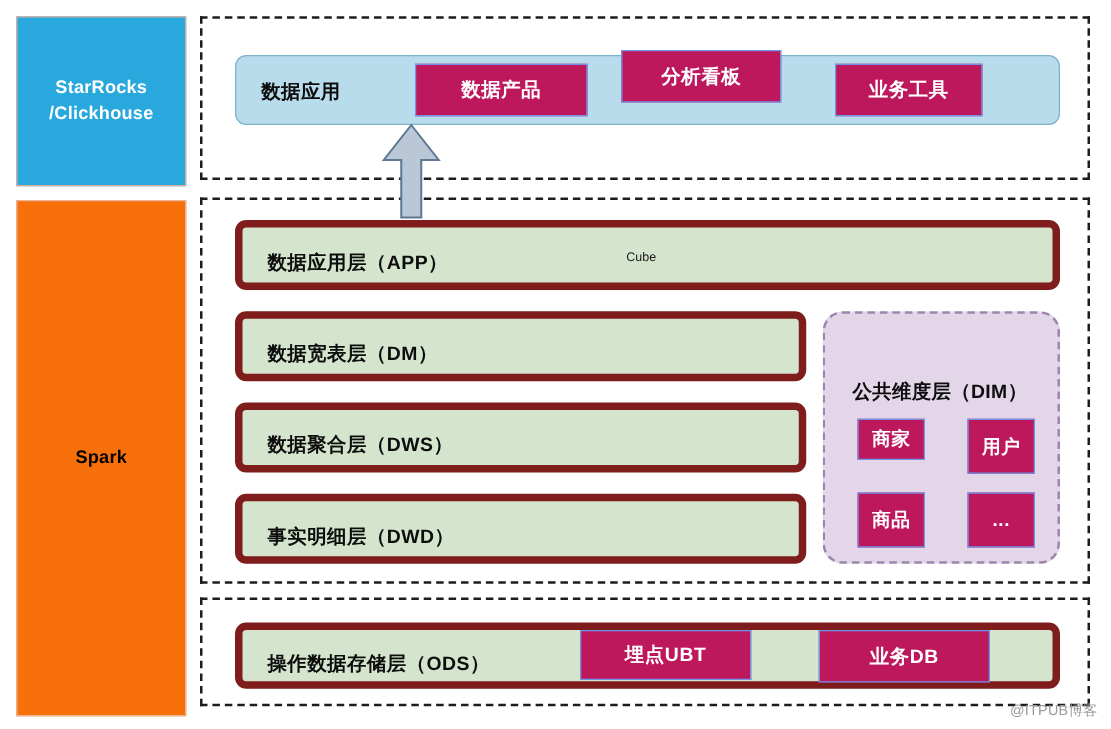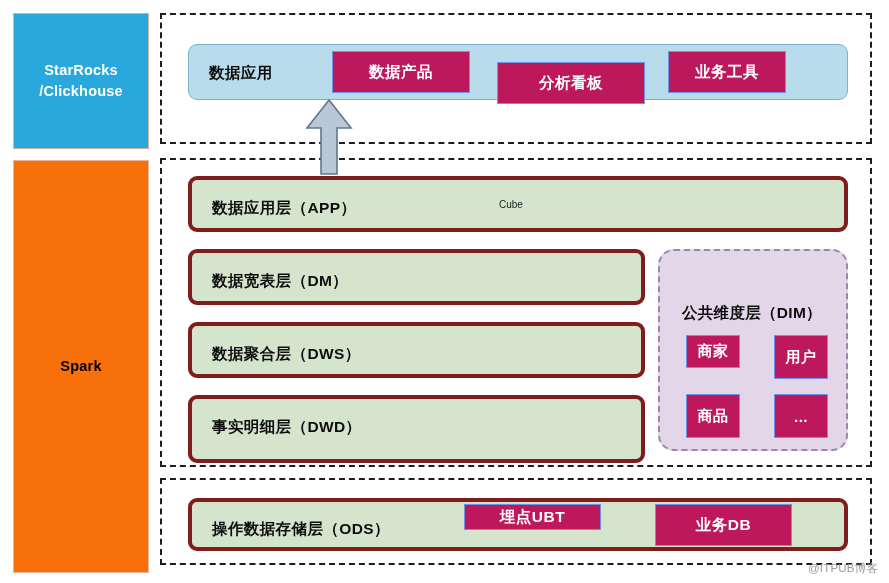--- a/index.html
+++ b/index.html
@@ -50,21 +50,21 @@
   
   .app-band {
     background: #b9dced;
     border: 1px solid #7fb2cc;
     border-radius: 9px;
   }
 
   
   .green-band {
     background: #d5e5cd;
-    border: 4px solid #7f1d1d;
+    border: 6px solid #7f1d1d;
     border-radius: 9px;
   }
 
   
   .dim-panel {
     background: #e2d6e8;
     border: 2px dashed #9c86ad;
     border-radius: 16px;
   }
 
@@ -139,21 +139,21 @@
 
   <div class="abs dashed-group" style="left:160px; top:13px; width:712px; height:131px;"></div>
 
   <div class="abs app-band" style="left:188px; top:44px; width:660px; height:56px;">
     <span class="band-label" style="left:20px; top:18px;">数据应用</span>
   </div>
 
   <div class="abs blue-chip" style="left:332px; top:51px; width:138px; height:42px;">
     <span>数据产品</span>
   </div>
-  <div class="abs blue-chip" style="left:497px; top:62px; width:148px; height:42px;">
+  <div class="abs blue-chip" style="left:497px; top:40px; width:128px; height:42px;">
     <span>分析看板</span>
   </div>
   <div class="abs blue-chip" style="left:668px; top:51px; width:118px; height:42px;">
     <span>业务工具</span>
   </div>
 
   <div class="abs dashed-group" style="left:160px; top:158px; width:712px; height:309px;"></div>
 
   <div class="abs green-band" style="left:188px; top:176px; width:660px; height:56px;">
     <span class="band-label" style="left:20px; top:18px;">数据应用层（APP）</span>
@@ -161,21 +161,21 @@
   </div>
 
   <div class="abs green-band" style="left:188px; top:249px; width:457px; height:56px;">
     <span class="band-label" style="left:20px; top:18px;">数据宽表层（DM）</span>
   </div>
 
   <div class="abs green-band" style="left:188px; top:322px; width:457px; height:56px;">
     <span class="band-label" style="left:20px; top:18px;">数据聚合层（DWS）</span>
   </div>
 
-  <div class="abs green-band" style="left:188px; top:395px; width:457px; height:68px;">
+  <div class="abs green-band" style="left:188px; top:395px; width:457px; height:56px;">
     <span class="band-label" style="left:20px; top:18px;">事实明细层（DWD）</span>
   </div>
 
   <div class="abs dim-panel" style="left:658px; top:249px; width:190px; height:202px;">
     <span class="dim-title" style="left:22px; top:52px;">公共维度层（DIM）</span>
   </div>
 
   <div class="abs blue-chip small" style="left:686px; top:335px; width:54px; height:33px;">
     <span>商家</span>
   </div>
@@ -188,21 +188,21 @@
   <div class="abs blue-chip small" style="left:774px; top:394px; width:54px; height:44px;">
     <span>...</span>
   </div>
 
   <div class="abs dashed-group" style="left:160px; top:478px; width:712px; height:87px;"></div>
 
   <div class="abs green-band" style="left:188px; top:498px; width:660px; height:53px;">
     <span class="band-label" style="left:20px; top:17px;">操作数据存储层（ODS）</span>
   </div>
 
-  <div class="abs blue-chip" style="left:464px; top:504px; width:137px; height:26px;">
+  <div class="abs blue-chip" style="left:464px; top:504px; width:137px; height:40px;">
     <span>埋点UBT</span>
   </div>
   <div class="abs blue-chip" style="left:655px; top:504px; width:137px; height:42px;">
     <span>业务DB</span>
   </div>
 
   <svg class="abs up-arrow" style="left:304px; top:98px; width:50px; height:78px;" viewBox="0 0 50 78">
     <polygon points="25,2 47,30 33,30 33,76 17,76 17,30 3,30" fill="#b9c7d6" stroke="#5f7790" stroke-width="1.6" stroke-linejoin="miter"></polygon>
   </svg>
 

